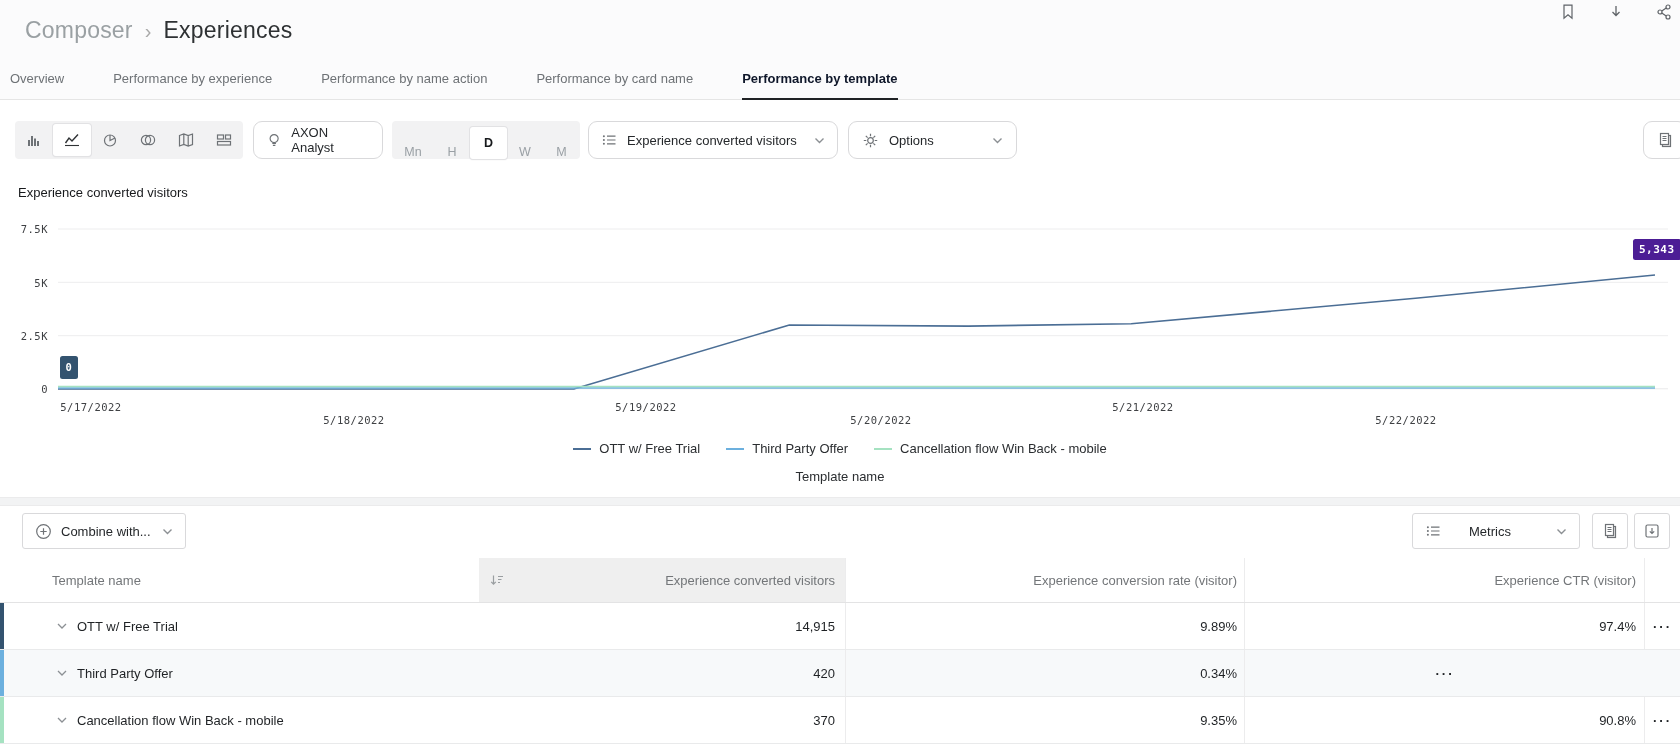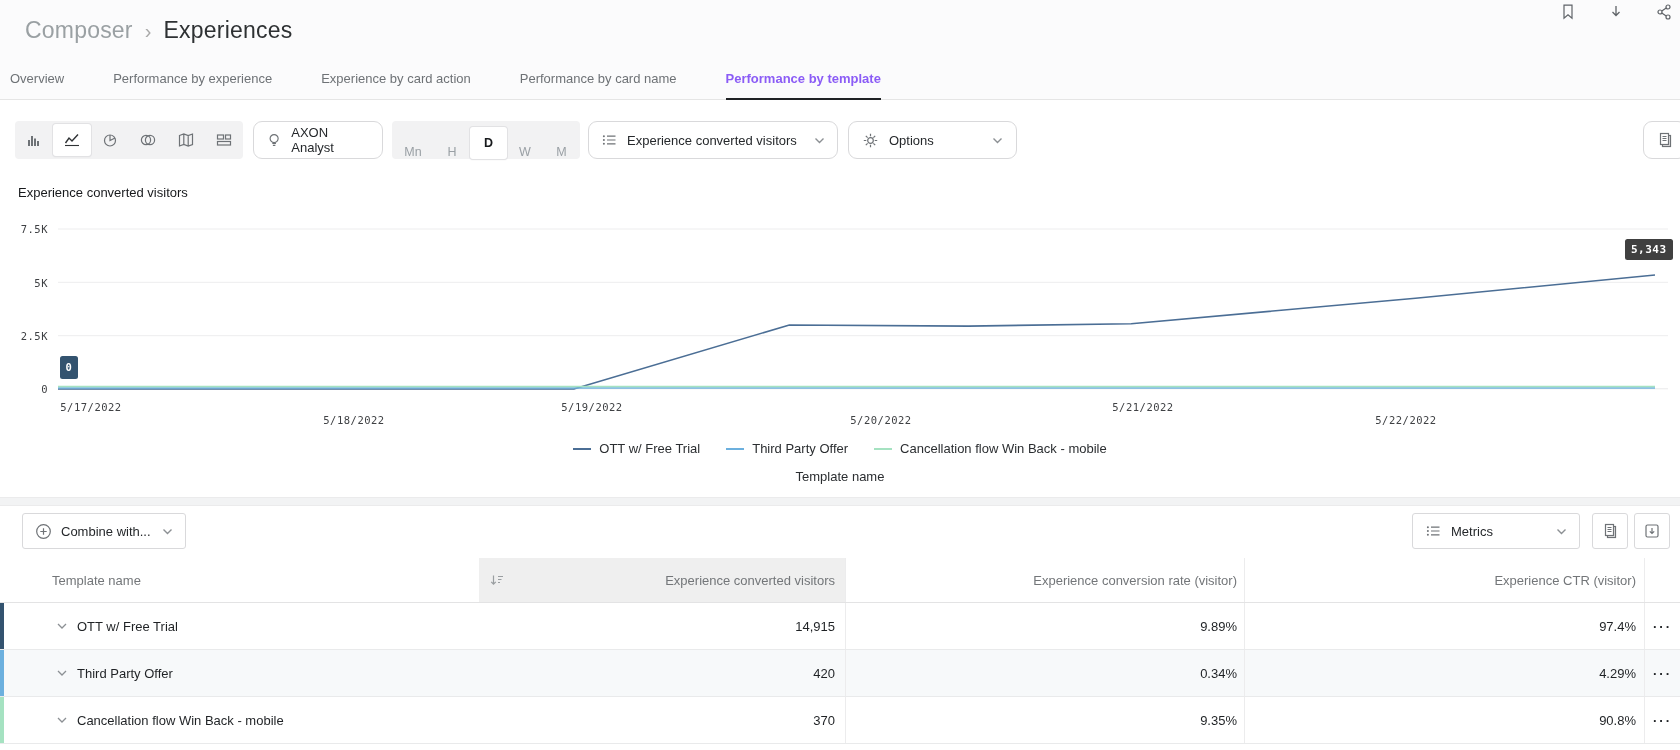--- a/index.html
+++ b/index.html
@@ -12,21 +12,21 @@
             border-bottom:1px solid #e5e5e5; }
   .breadcrumb { position:absolute; left:25px; top:17px; font-size:23px; letter-spacing:.2px; }
   .crumb-parent { color:#9aa0a3; }
   .crumb-sep { color:#a8a8a8; margin:0 12px; font-size:20px; }
   .crumb-current { color:#2e3133; }
   .top-actions { position:absolute; top:3px; right:7px; display:flex; gap:30px; }
   .top-actions .ic { width:18px; height:18px; cursor:pointer; }
 
   .tabs { position:absolute; left:10px; top:60px; display:flex; gap:49px; height:40px; }
   .tab { font-size:13px; color:#6e7276; line-height:38px; height:40px; cursor:pointer; white-space:nowrap; }
-  .tab.active { color:#8b5cf6; font-weight:700; border-bottom:2px solid #1f2225; }
+  .tab.active { color:#0f172a; font-weight:700; border-bottom:2px solid #1f2225; }
 
   
   .icon-group { position:absolute; left:15px; top:121px; width:228px; height:38px;
                 background:#f2f2f3; border-radius:4px; display:flex; }
   .ig-slot { width:38px; height:38px; display:flex; align-items:center; justify-content:center; cursor:pointer; }
   .ig-slot.selected { background:#fff; border-radius:3px; margin:3px 0; height:32px;
                       box-shadow:0 0 0 1px #e2e2e4, 0 1px 2px rgba(0,0,0,.07); }
   .btn { position:absolute; top:121px; height:38px; background:#fff; border:1px solid #d9d9db;
          border-radius:9px; display:flex; align-items:center; font-size:13px; color:#25282b; cursor:pointer; }
   .axon-btn { left:253px; width:130px; padding:0 12px; gap:9px; }
@@ -57,21 +57,21 @@
   .legend-dash { width:18px; height:2px; }
   .axis-label { position:absolute; left:0; top:469px; width:1680px; text-align:center; font-size:13px; color:#2b2e31; }
 
   .section-divider { position:absolute; left:0; top:497px; width:1680px; height:9px; background:#f2f3f4;
                      border-top:1px solid #ebebec; border-bottom:1px solid #ebebec; }
 
   
   .tbl-btn { position:absolute; top:513px; height:36px; background:#fff; border:1px solid #d9d9db;
              border-radius:3px; display:flex; align-items:center; font-size:13px; color:#25282b; cursor:pointer; }
   .combine-btn { left:22px; width:164px; padding:0 12px; gap:9px; }
-  .metrics-dd { left:1412px; width:168px; padding:0 12px; gap:10px; }
+  .metrics-dd { left:1412px; width:168px; padding:0 12px; gap:28px; }
   .sq-btn { justify-content:center; width:36px; }
   .sq-btn.b1 { left:1592px; } .sq-btn.b2 { left:1634px; }
 
   
   .table { position:absolute; left:0; top:558px; width:1680px; }
   .tgrid { display:grid; grid-template-columns:479px 367px 399px 400px 35px; }
   .thead { height:45px; border-bottom:1px solid #e3e3e4; }
   .thead .cell { font-size:13px; color:#737679; display:flex; align-items:center; cursor:pointer; }
   .cell.right { justify-content:flex-end; }
   .c1 { padding-left:52px; }
@@ -108,21 +108,21 @@
       <svg class="ic" viewBox="0 0 18 18" fill="none" stroke="#5f6368" stroke-width="1.2">
           <circle cx="13" cy="4" r="2"></circle>
           <circle cx="5" cy="9" r="2"></circle>
           <circle cx="13" cy="14" r="2"></circle>
           <path d="M11.2,4.9 L6.8,8.1 M6.8,9.9 L11.2,13.1"></path>
         </svg>
     </div>
     <div class="tabs">
       <div class="tab">Overview</div>
       <div class="tab">Performance by experience</div>
-      <div class="tab">Experience by card action</div>
+      <div class="tab">Performance by name action</div>
       <div class="tab">Performance by card name</div>
       <div class="tab active">Performance by template</div>
     </div>
   </div>
 
   <div class="icon-group">
     <div class="ig-slot">
       <svg class="ic" width="16" height="16" viewBox="0 0 16 16" fill="#6e7276">
           <rect x="2" y="8" width="2" height="6"></rect>
           <rect x="5" y="4" width="2" height="10"></rect>
@@ -227,25 +227,25 @@
         <polyline points="0.0,160.5 1597.0,160.5" fill="none" stroke="#a5e2c1" stroke-width="1.6" stroke-linejoin="round"></polyline>
       </svg>
   </div>
 
   <div class="ylab" style="top:223px">7.5K</div>
   <div class="ylab" style="top:277px">5K</div>
   <div class="ylab" style="top:330px">2.5K</div>
   <div class="ylab" style="top:383px">0</div>
 
   <div class="pt-badge badge-first" style="background: rgb(51, 83, 111);">0</div>
-  <div class="pt-badge badge-last" style="background: #404040;">5,343</div>
+  <div class="pt-badge badge-last" style="background: #4c1d95; margin-left: 8px;">5,343</div>
 
   <div class="xlab" style="left:46px;  top:401px">5/17/2022</div>
   <div class="xlab" style="left:309px; top:414px">5/18/2022</div>
-  <div class="xlab" style="left:547px; top:401px">5/19/2022</div>
+  <div class="xlab" style="left:601px; top:401px">5/19/2022</div>
   <div class="xlab" style="left:836px; top:414px">5/20/2022</div>
   <div class="xlab" style="left:1098px;top:401px">5/21/2022</div>
   <div class="xlab" style="left:1361px;top:414px">5/22/2022</div>
 
   <div class="legend">
     <div class="legend-item">
       <span class="legend-dash" style="background: rgb(75, 110, 149);"></span>
       <span>OTT w/ Free Trial</span>
     </div>
     <div class="legend-item">
@@ -335,21 +335,20 @@
     <div class="tgrid trow tint">
       <div class="accent" style="background: rgb(108, 176, 222);"></div>
       <div class="cell c1">
         <svg class="ic" width="10" height="6" viewBox="0 0 10 6" fill="none" stroke="#8c9094" stroke-width="1.3">
             <path d="M1,1 L5,5 L9,1"></path>
           </svg>
         <span>Third Party Offer</span>
       </div>
       <div class="cell c2 right">420</div>
       <div class="cell c3 right">0.34%</div>
-      <div class="cell c4 right">4.29%</div>
       <div class="cell menu-cell">···</div>
     </div>
 
     <div class="tgrid trow">
       <div class="accent" style="background: rgb(165, 226, 193);"></div>
       <div class="cell c1">
         <svg class="ic" width="10" height="6" viewBox="0 0 10 6" fill="none" stroke="#8c9094" stroke-width="1.3">
             <path d="M1,1 L5,5 L9,1"></path>
           </svg>
         <span>Cancellation flow Win Back - mobile</span>

